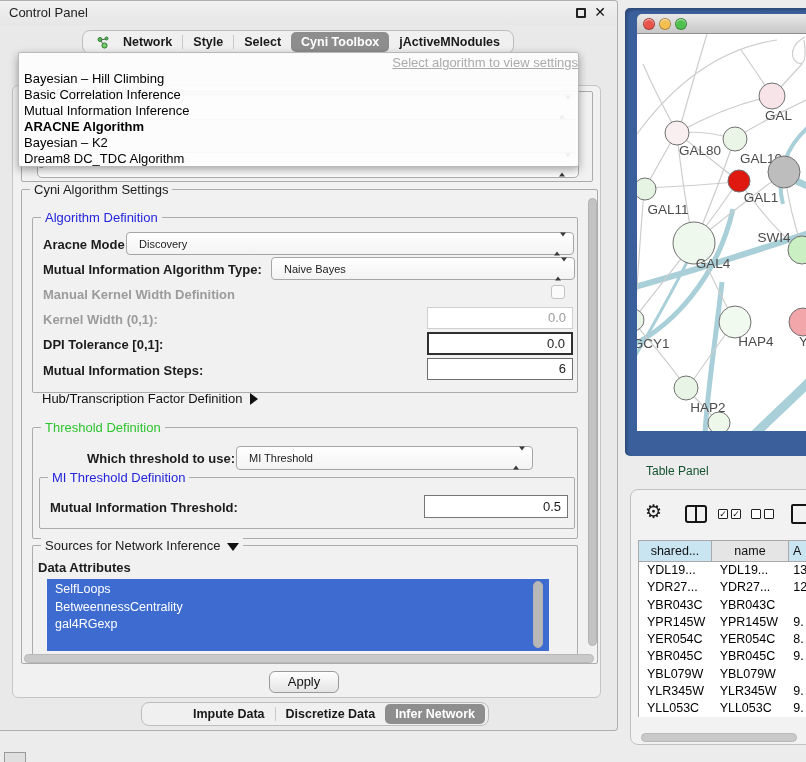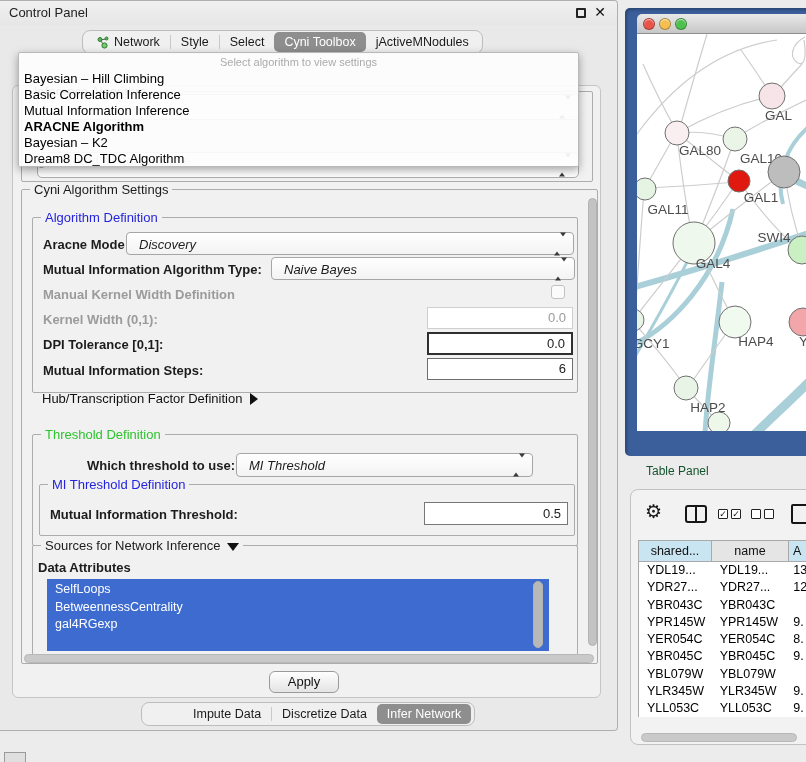--- a/index.html
+++ b/index.html
@@ -13,61 +13,61 @@
         border:1px solid #AFAFAF; border-left:none; border-radius:0 4px 4px 0; }
   .cp-titlebar { position:absolute; left:0; top:0; width:100%; height:24px;
         background:linear-gradient(#F1F1F1,#E6E6E6); border-radius:0 4px 0 0; }
   .cp-title { position:absolute; left:9px; top:4px; font-size:13px; color:#222; }
   .float-icon { position:absolute; right:31px; top:7px; width:10px; height:10px; border:2px solid #222; border-radius:1px; }
   .close-icon { position:absolute; right:11px; top:3px; font-size:14px; font-weight:bold; color:#111; }
 
   
   .tabstrip { position:absolute; display:flex; align-items:center; height:24px;
         background:#F0F0F0; border:1px solid #BDBDBD; border-radius:8px; padding:0 3px; }
-  .tab { padding:0 10px; line-height:20px; font-size:12.5px; font-weight:normal; color:#1a1a1a;
-        white-space:nowrap; display:flex; align-items:center; gap:5px;text-align:center; }
+  .tab { padding:0 10px; line-height:20px; font-size:12.5px; font-weight:bold; color:#1a1a1a;
+        white-space:nowrap; display:flex; align-items:center; gap:14px;text-align:center; }
   .tab.sel { background:#8E8E8E; color:#FFF; border-radius:5px; height:20px; }
   .vsep { width:1px; height:14px; background:#C9C9C9; }
 
   
   .mainpanel { position:absolute; left:12px; top:84px; width:589px; height:613px;
         background:#F1F1F1; border:1px solid #C5C5C5; border-radius:6px; }
 
   
   .grp { position:absolute; border:1px solid #ACACAC; border-radius:2px; }
   .grp-label { position:absolute; top:-8px; left:8px; background:#F1F1F1; padding:0 4px;
         font-size:13px; white-space:nowrap; }
   .blue  { color:#2424DD; }
   .green { color:#2EC42E; }
 
   .blbl { position:absolute; font-weight:bold; font-size:13px; white-space:nowrap; }
   .glbl { color:#9B9B9B; }
 
   .combo { position:absolute; background:linear-gradient(#FFFFFF,#F3F3F3); border:1px solid #A6A6A6;
         border-radius:4px; }
-  .combo .cval { position:absolute; left:12px; top:50%; transform:translateY(-50%); font-size:13px; white-space:nowrap;font-style:italic; }
+  .combo .cval { position:absolute; left:12px; top:50%; transform:translateY(-50%); font-size:11px; white-space:nowrap; }
   .spin { position:absolute; right:7px; top:50%; transform:translateY(-50%); }
   .spin .up { width:0; height:0; border-left:3.5px solid transparent; border-right:3.5px solid transparent;
         border-bottom:4.5px solid #3a3a3a; margin-bottom:2.5px; }
   .spin .dn { width:0; height:0; border-left:3.5px solid transparent; border-right:3.5px solid transparent;
         border-top:4.5px solid #3a3a3a; }
 
   .field { position:absolute; background:#FFF; text-align:right; padding-right:6px; font-size:13px; }
   .checkbox { position:absolute; width:14px; height:14px; background:#FBFBFB; border:1px solid #C2C2C2; border-radius:3px; }
 
   .tri-right { display:inline-block; width:0; height:0; border-top:6px solid transparent;
         border-bottom:6px solid transparent; border-left:8px solid #111; margin-left:8px; vertical-align:-2px; }
   .tri-down { display:inline-block; width:0; height:0; border-left:6px solid transparent;
         border-right:6px solid transparent; border-top:8px solid #111; margin-left:6px; vertical-align:-1px; }
 
   
   .popup { position:absolute; left:5px; top:-34px; width:561px; height:115px;
         background:rgba(253,253,253,0.93); border:1px solid #B9B9B9; border-radius:2px;
         box-shadow:0 3px 8px rgba(0,0,0,0.35); z-index:50; padding-top:1px; }
-  .popup-prompt { height:17px; line-height:17px; text-align:center; color:#ABABAB; font-size:11px; }
+  .popup-prompt { height:17px; line-height:17px; text-align:right; color:#ABABAB; font-size:13px;text-decoration:underline; }
   .popup-item { height:16px; line-height:16px; padding-left:5px; font-size:13px; color:#000; white-space:nowrap; }
   .popup-item.sel { font-weight:bold; }
 
   .ghost-combo { position:absolute; background:#FDFDFD; border:1px solid #ADADAD; border-radius:5px; z-index:4; }
   .ghost-combo .cval { color:#9A9A9A; }
 
   
   .thumb-v { position:absolute; background:#C3C3C3; border:1px solid #B2B2B2; border-radius:5px; }
   .thumb-h { position:absolute; background:#C9C9C9; border:1px solid #B8B8B8; border-radius:5px; }
 
@@ -190,21 +190,21 @@
           <div class="field" style="left:394px; top:114px; width:146px; height:23px; line-height:19px; border:2px solid #2F2F2F;">0.0</div>
 
           <span class="blbl" style="left:10px; top:145px;">Mutual Information Steps:</span>
           <div class="field" style="left:394px; top:140px; width:146px; height:22px; line-height:20px; border:1px solid #6E6E6E;">6</div>
         </div>
 
         <div class="abs" style="left:20px; top:201px; font-size:13px; color:#111;">
           <span>Hub/Transcription Factor Definition</span><span class="tri-right"></span>
         </div>
 
-        <div class="grp" style="left:10px; top:244px; width:546px; height:112px;padding-left:20px;">
+        <div class="grp" style="left:10px; top:237px; width:546px; height:112px;padding-left:20px;">
           <span class="grp-label green">Threshold Definition</span>
 
           <span class="blbl" style="left:54px; top:23px;">Which threshold to use:</span>
           <div class="combo" style="left:203px; top:18px; width:297px; height:24px;">
             <span class="cval">MI Threshold</span>
             <span class="spin"><span class="up"></span><span class="dn"></span></span>
           </div>
 
           <div class="grp" style="left:6px; top:49px; width:536px; height:52px;">
             <span class="grp-label blue">MI Threshold Definition</span>

